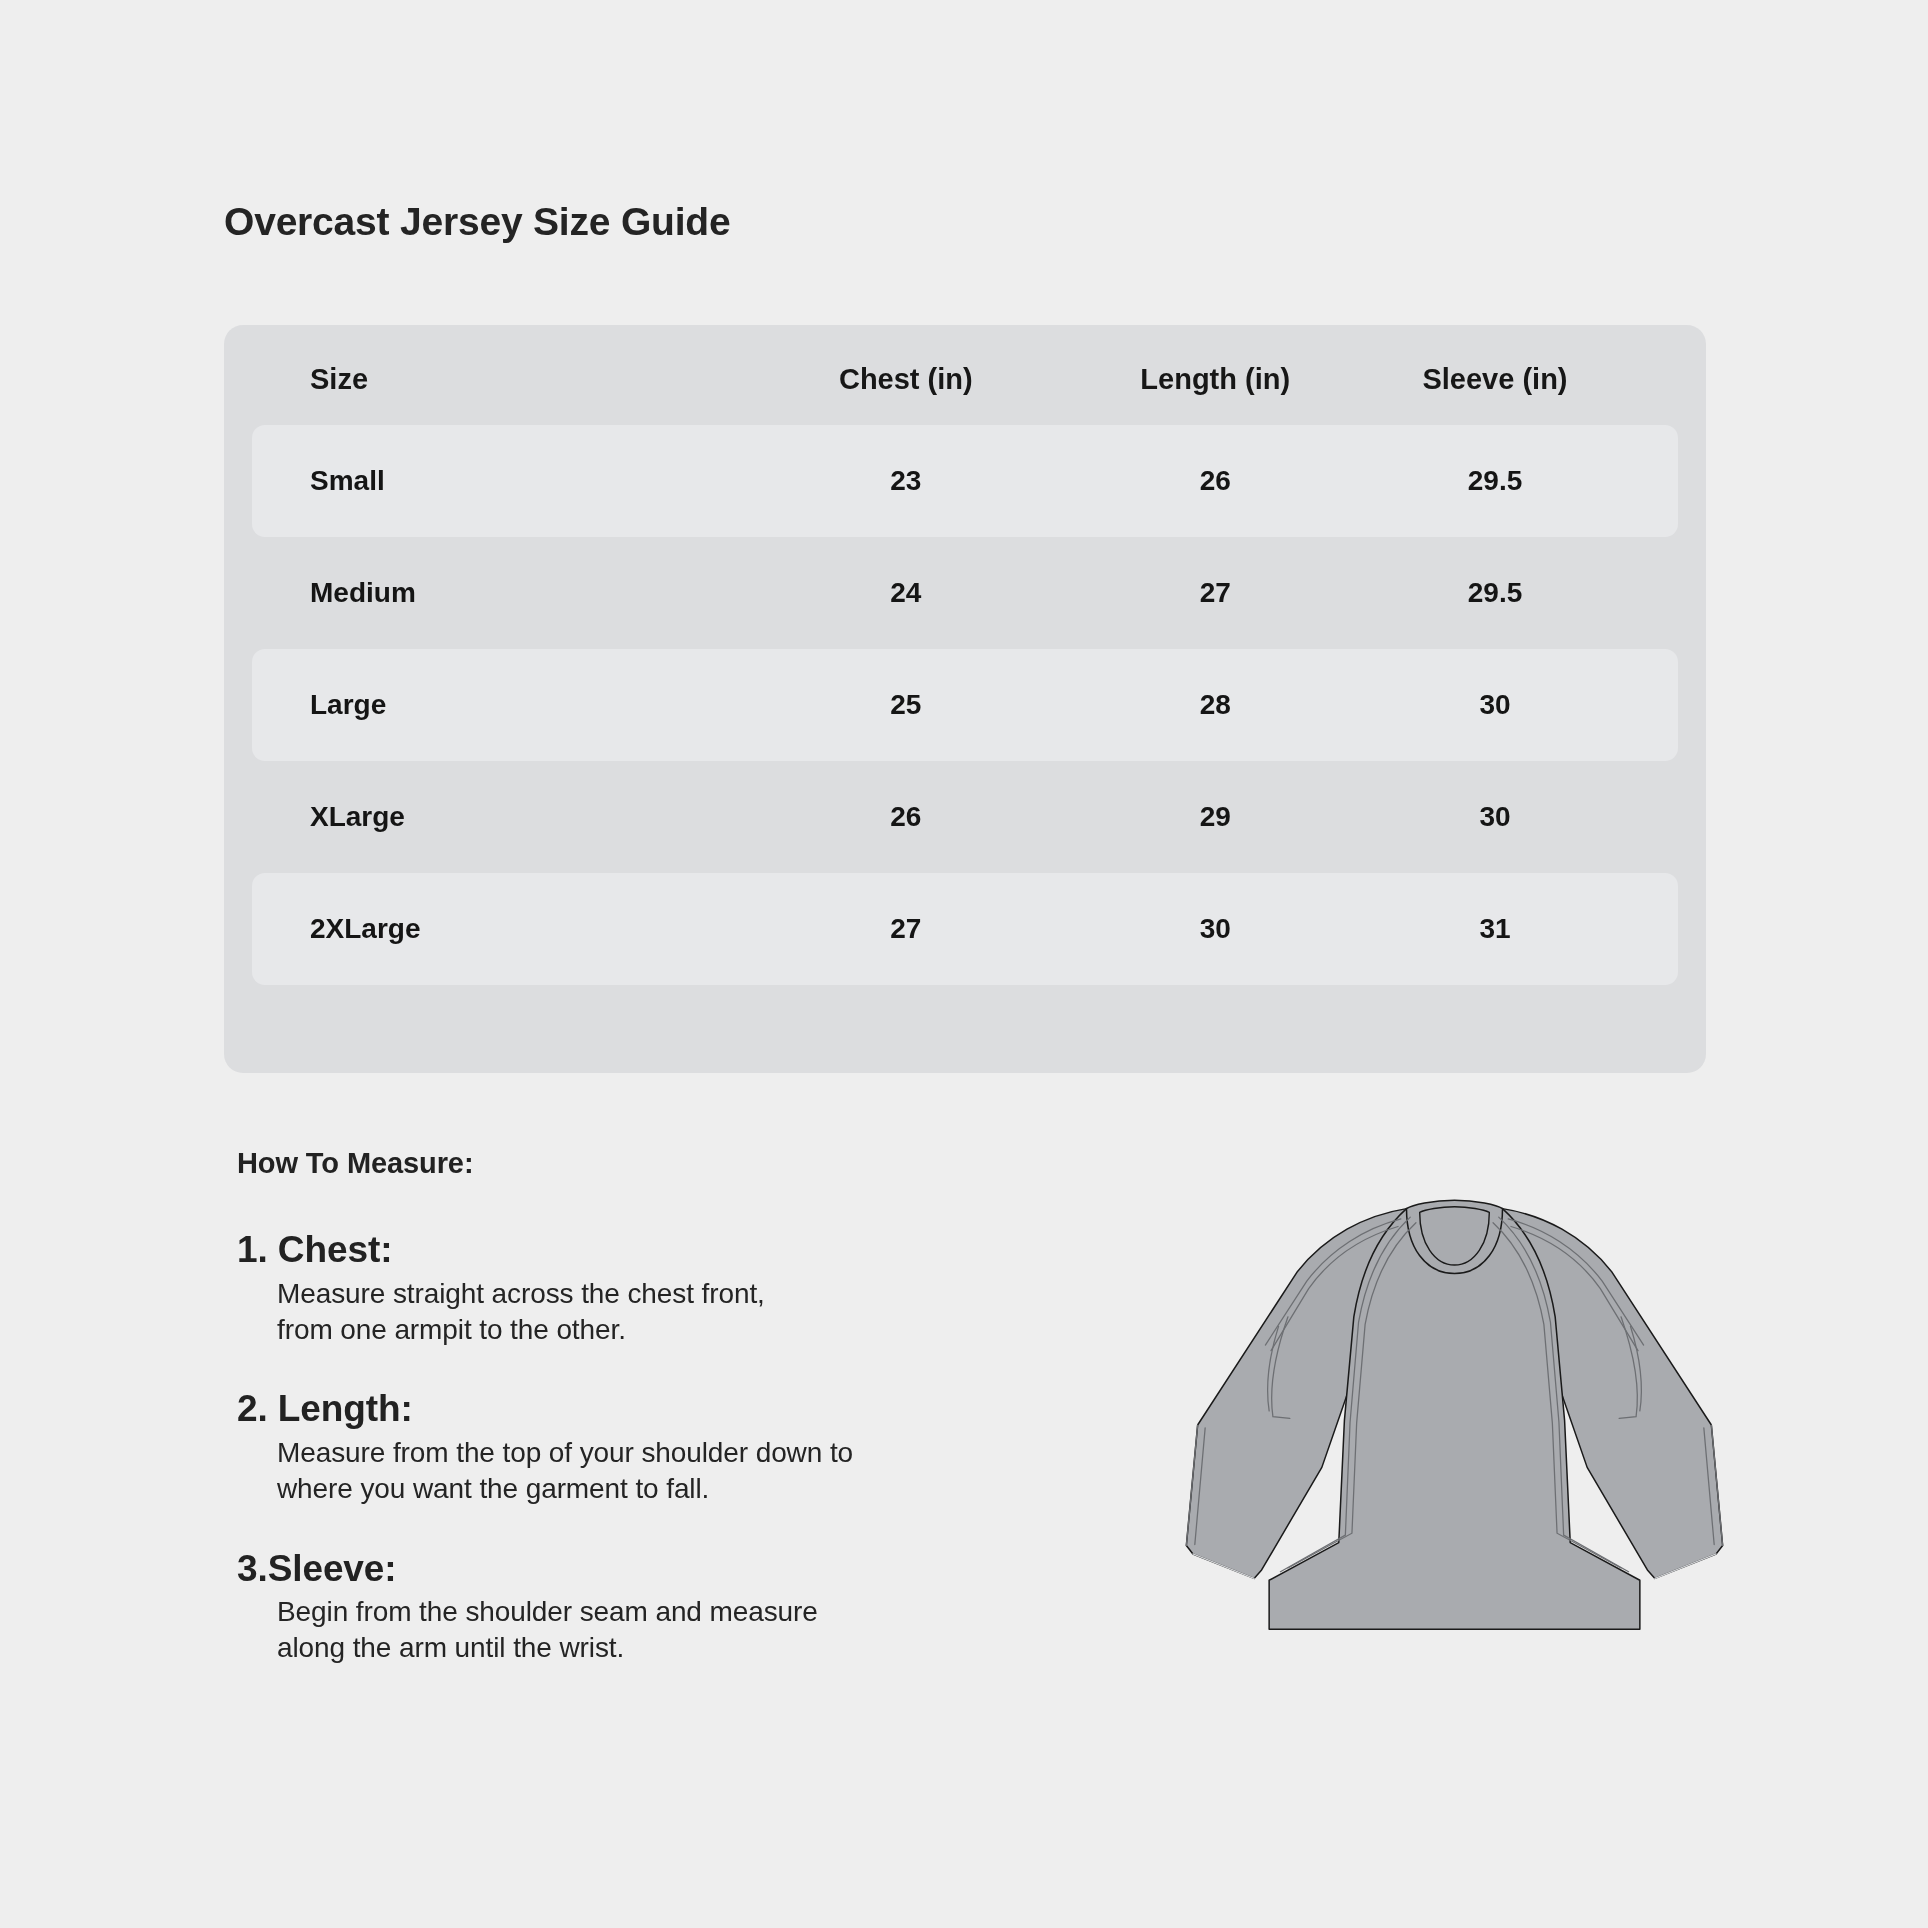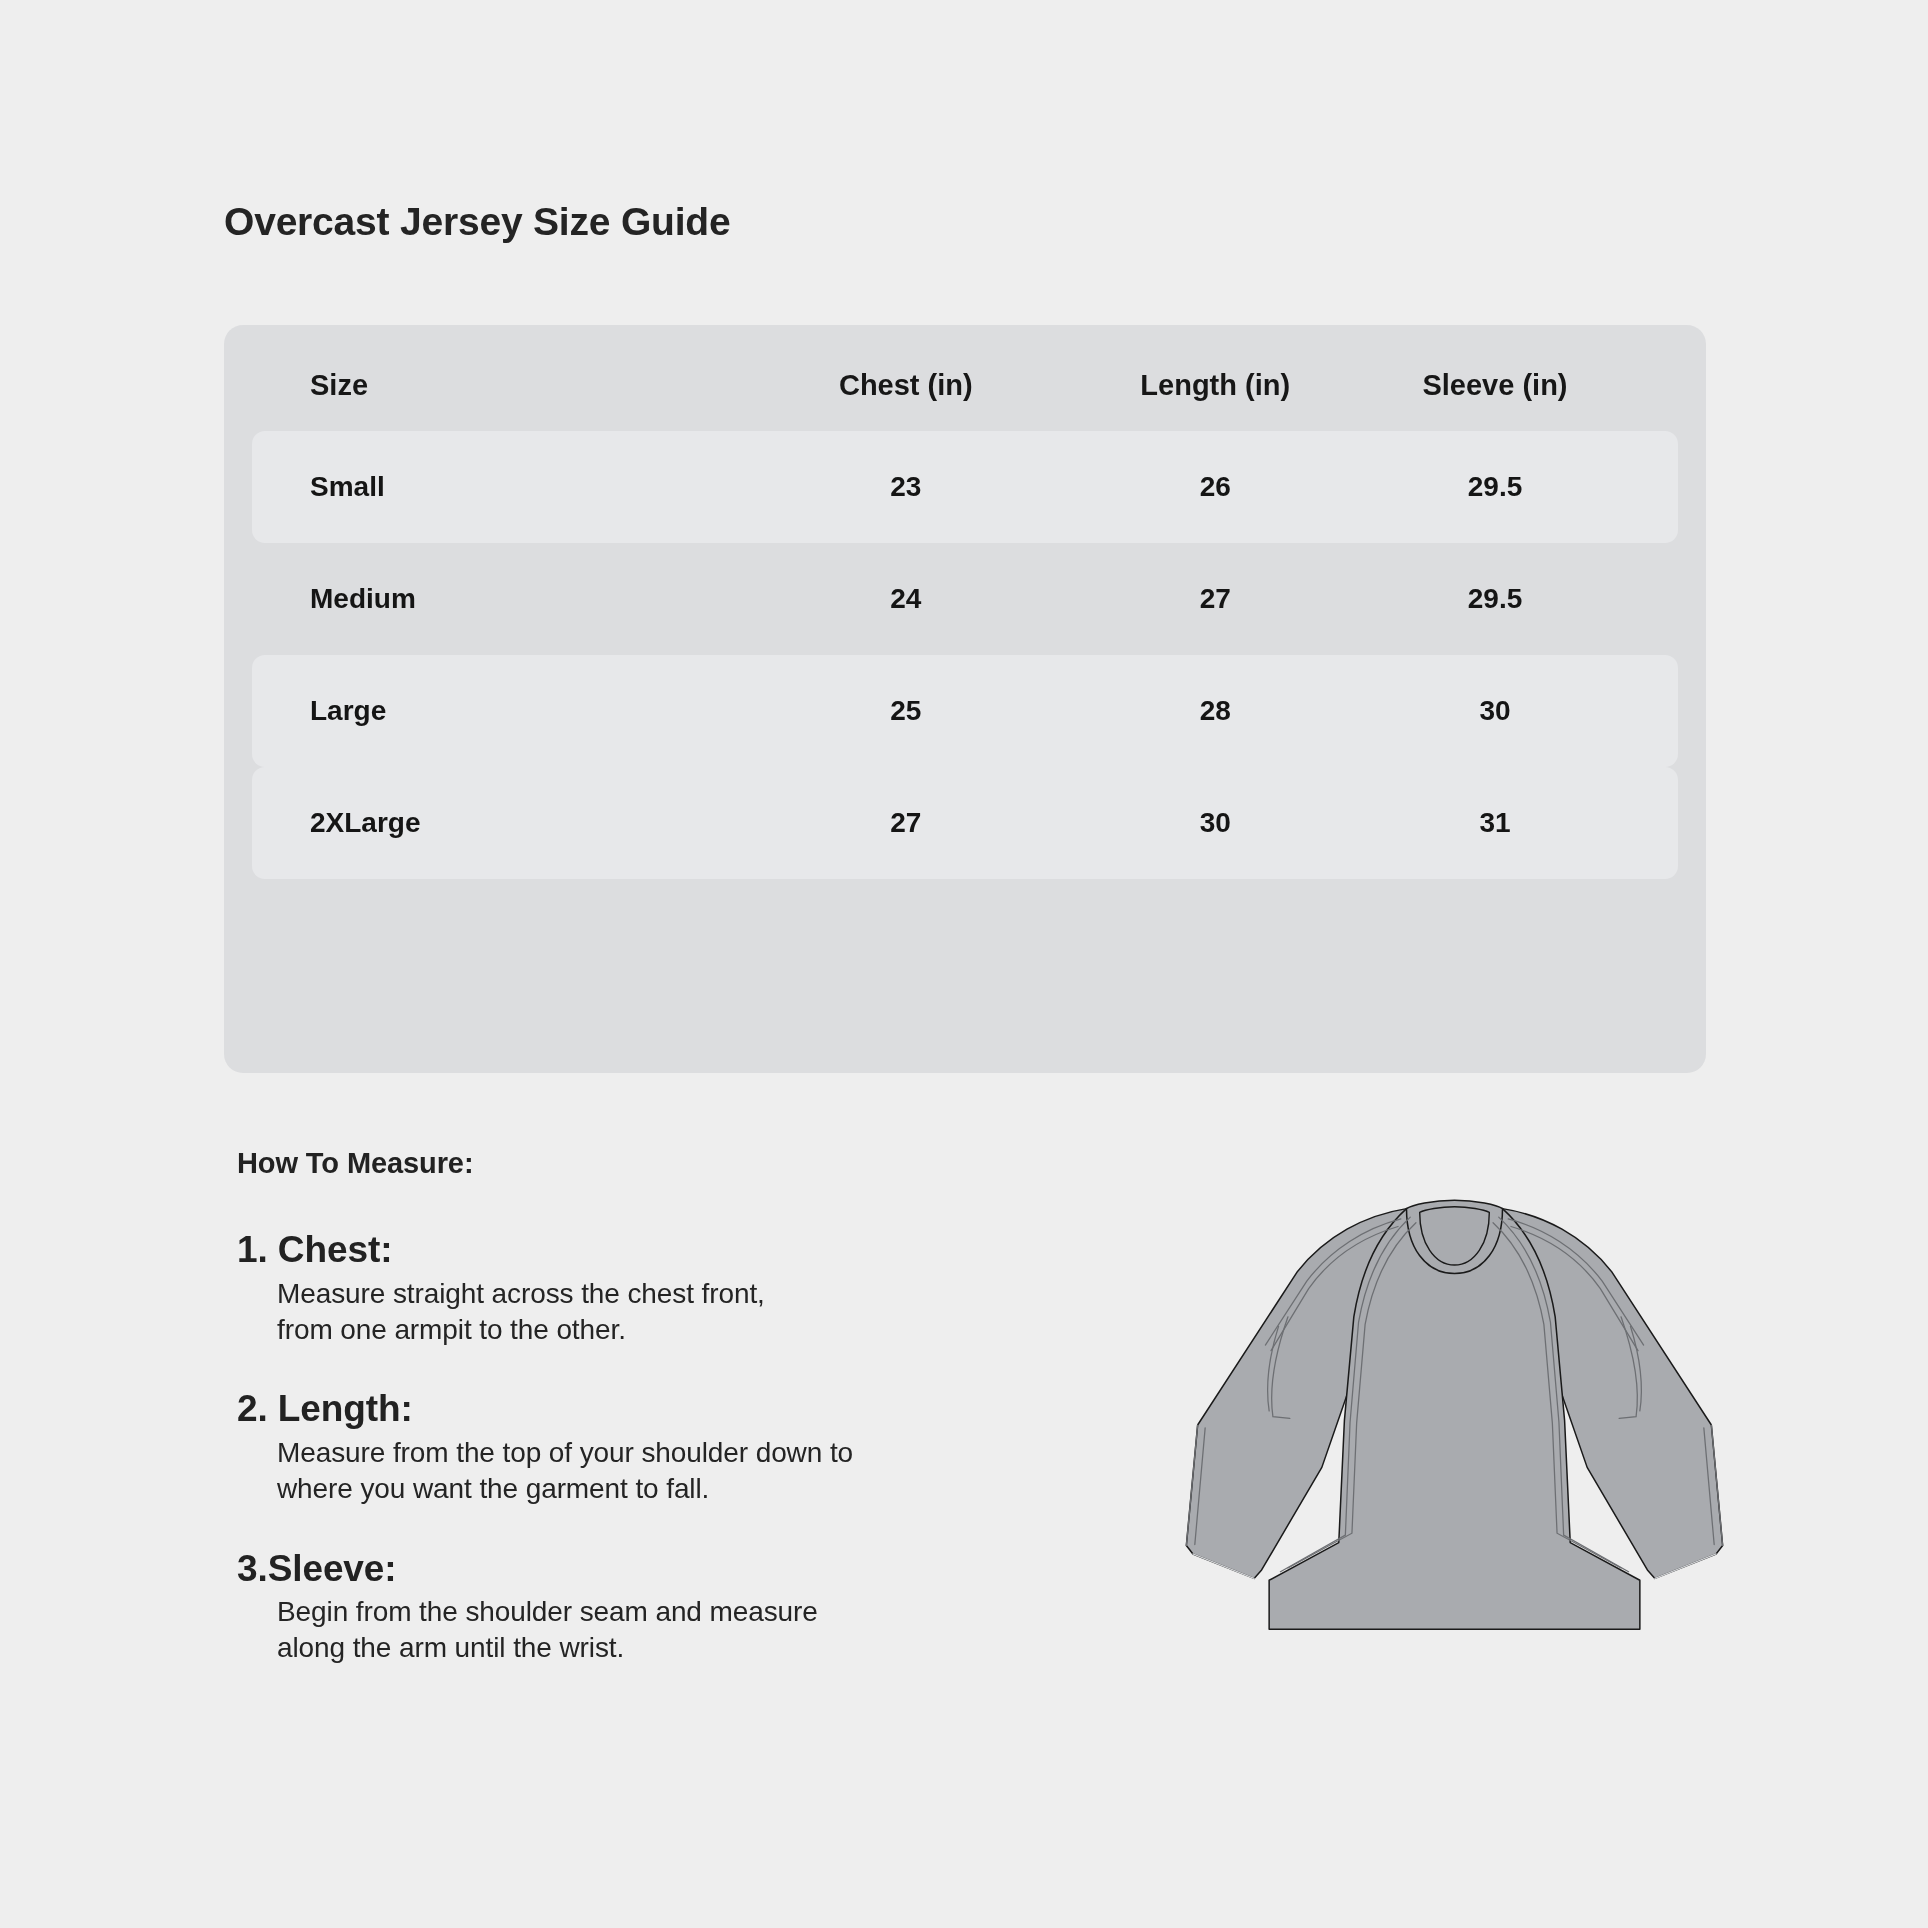--- a/index.html
+++ b/index.html
@@ -40,21 +40,21 @@
     position: absolute;
     left: 224px;
     top: 325px;
     width: 1482px;
     height: 748px;
     background: #dcdddf;
     border-radius: 19px;
   }
   .size-table {
     position: absolute;
-    left: 0; top: 14px;
+    left: 0; top: 8px;
     width: 100%;
     border-collapse: separate;
     border-spacing: 0;
     table-layout: fixed;
   }
   .size-table col.c-size   { width: 35.0%; }
   .size-table col.c-chest  { width: 21.7%; }
   .size-table col.c-length { width: 21.7%; }
   .size-table col.c-sleeve { width: 21.6%; }
 
@@ -190,20 +190,26 @@
             <td class="cell-chest">24</td>
             <td class="cell-length">27</td>
             <td class="cell-sleeve">29.5</td>
           </tr>
           <tr class="row-light">
             <td class="cell-size">Large</td>
             <td class="cell-chest">25</td>
             <td class="cell-length">28</td>
             <td class="cell-sleeve">30</td>
           </tr>
+          <tr class="row-dark">
+            <td class="cell-size">XLarge</td>
+            <td class="cell-chest">26</td>
+            <td class="cell-length">29</td>
+            <td class="cell-sleeve">30</td>
+          </tr>
           <tr class="row-light">
             <td class="cell-size">2XLarge</td>
             <td class="cell-chest">27</td>
             <td class="cell-length">30</td>
             <td class="cell-sleeve">31</td>
           </tr>
         </tbody>
       </table>
     </div>
   </div>

